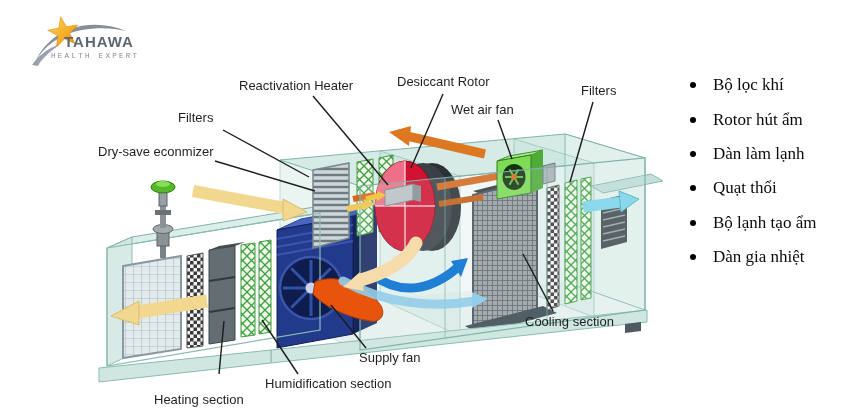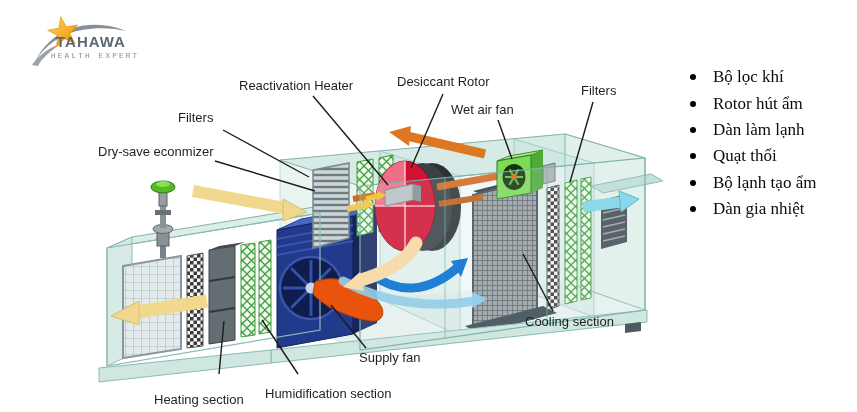--- a/index.html
+++ b/index.html
@@ -2,41 +2,41 @@
 <html><head>
 <meta charset="utf-8">
 <style>
   html,body{margin:0;padding:0;background:#fff;}
   body{width:857px;height:412px;font-family:"Liberation Sans",sans-serif;position:relative;overflow:hidden;}
   .stage{position:absolute;left:0;top:0;width:857px;height:412px;background:#ffffff;}
 
   
   .logo{position:absolute;left:30px;top:10px;width:130px;height:58px;}
   .logo svg{position:absolute;left:0;top:0;}
-  .brand{position:absolute;left:26px;top:23px;font-size:15px;font-weight:bold;letter-spacing:1px;color:#5d6772;}
+  .brand{position:absolute;left:26px;top:23px;font-size:15px;font-weight:bold;letter-spacing:1px;color:#5d6772;padding-left:8px;}
   .tagline{position:absolute;left:21px;top:42px;font-size:7.5px;letter-spacing:2.3px;color:#838c95;font-family:Liberation Mono, monospace;}
 
   
   .diagram{position:absolute;left:85px;top:58px;width:600px;height:347px;}
   .diagram svg{position:absolute;left:0;top:0;}
   .dlabel{position:absolute;font-size:13px;color:#1f1f1f;white-space:nowrap;}
   .l-filters-left{left:93px;top:52px;}
   .l-dry-save{left:13px;top:86px;}
   .l-reactivation{left:154px;top:20px;}
   .l-desiccant{left:312px;top:16px;}
   .l-wet-air{left:366px;top:44px;}
   .l-filters-right{left:496px;top:25px;}
   .l-cooling{left:440px;top:256px;}
   .l-supply{left:274px;top:292px;}
   .l-heating{left:69px;top:334px;}
-  .l-humid{left:180px;top:318px;margin-top:10px;}
+  .l-humid{left:180px;top:318px;}
 
   
   .legend{position:absolute;left:684px;top:64px;width:172px;}
-  .legend-item{display:flex;align-items:center;height:26.4px;font-family:"Liberation Serif",serif;font-size:17px;color:#0a0a0a;}
+  .legend-item{display:flex;align-items:center;height:26.4px;font-family:"Liberation Serif",serif;font-size:17px;color:#0a0a0a;margin-top:8px;}
   .bullet{width:6px;height:6px;border-radius:50%;background:#000;margin:0 17px 0 6px;flex:0 0 auto;}
 </style>
 </head>
 <body>
 
 <div class="stage">
 
   <div class="logo">
     <svg width="130" height="58" viewBox="0 0 130 58">
       <defs>

